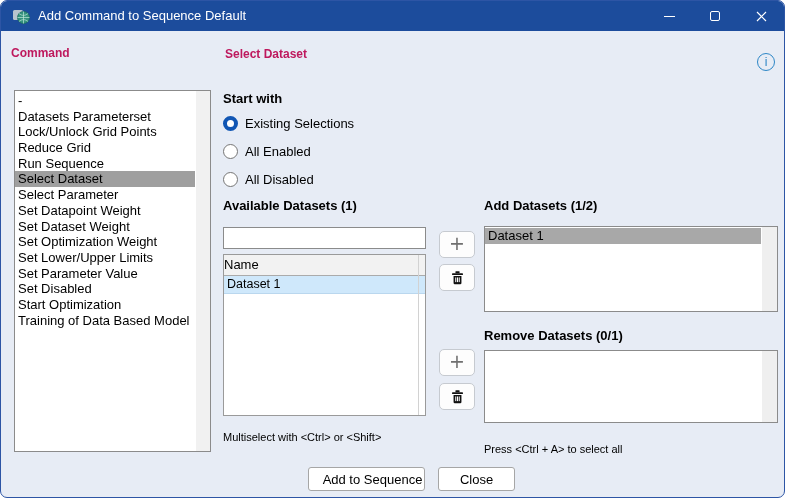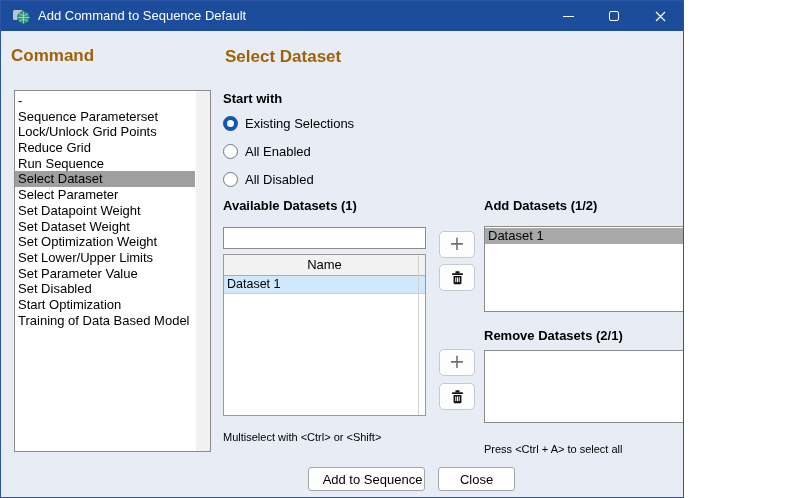--- a/index.html
+++ b/index.html
@@ -1,35 +1,35 @@
 <!DOCTYPE html>
 <html><head>
 <meta charset="utf-8">
 <style>
   * { box-sizing: border-box; margin: 0; padding: 0; }
   html,body { width: 785px; height: 498px; }
   body { font-family: "Liberation Sans", sans-serif; background: #fff; }
 
   .window {
-    position: relative; width: 684px; height: 498px;
-    border: 1.5px solid #2d55a5; border-radius: 0; overflow: hidden;
+    position: relative; width: 785px; height: 498px;
+    border: 1.5px solid #2d55a5; border-radius: 7px; overflow: hidden;
     background: #e7ecf5;
   }
 
   
   .titlebar { position: absolute; top: 0; left: 0; right: 0; height: 30px; background: #1c4c9c; }
   .app-icon { position: absolute; left: 11px; top: 6px; width: 18px; height: 18px; }
   .title-text { position: absolute; left: 37px; top: 0; line-height: 30px; font-size: 13px; color: #fff; white-space: nowrap; }
   .win-controls { position: absolute; right: 0; top: 0; height: 30px; display: flex; }
   .wbtn { width: 46px; height: 30px; display: flex; align-items: center; justify-content: center; background: transparent; border: none; }
   .glyph-min { width: 11px; height: 1px; background: #fff; }
   .glyph-max { width: 10px; height: 10px; border: 1px solid #fff; border-radius: 2px; }
 
   
-  .h1 { position: absolute; font-size: 17px; font-weight: bold; color: #a16207; white-space: nowrap; }
+  .h1 { position: absolute; font-size: 12px; font-weight: bold; color: #be185d; white-space: nowrap; }
   .bold-label { position: absolute; font-size: 13px; font-weight: bold; color: #000; white-space: nowrap; }
   .hint { position: absolute; font-size: 11px; color: #000; white-space: nowrap; }
 
   
   .cmd-list { position: absolute; left: 13px; top: 89px; width: 197px; height: 362px;
     background: #fff; border: 1px solid #8b8b8b; padding-top: 2px; overflow: hidden; }
   .track { position: absolute; top: 0; bottom: 0; right: 0; width: 14px; background: #f1f1f1; }
   .lrow { height: 15.7px; line-height: 15.7px; font-size: 13px; padding-left: 3px;
     margin-right: 15px; white-space: nowrap; overflow: hidden; color: #000; }
   .sel-gray { background: #9f9f9f; }
@@ -46,21 +46,21 @@
   .radio { width: 15px; height: 15px; border-radius: 50%; border: 1px solid #767676; background: #fff; flex: none; }
   .radio.on { border: 4.6px solid #1156b4; }
   .rlabel { margin-left: 7px; font-size: 13px; color: #000; }
 
   
   .filter-input { position: absolute; left: 222px; top: 226px; width: 203px; height: 22px;
     border: 1px solid #8b8b8b; background: #fff; font: 13px "Liberation Sans", sans-serif; padding: 0 3px; outline: none; }
   .avail-table { position: absolute; left: 222px; top: 253px; width: 203px; height: 162px;
     background: #fff; border: 1px solid #9a9a9a; overflow: hidden; }
   .thead { height: 21px; line-height: 20px; background: #f2f2f2; border-bottom: 1px solid #ababab;
-    text-align: center; font-size: 13px; color: #000; }
+    font-size: 13px; color: #000; }
   .colsep { position: absolute; top: 0; bottom: 0; right: 6px; width: 1px; background: #d2d2d2; }
   .trow { height: 18px; line-height: 17px; font-size: 12.5px; padding-left: 3px; color: #000; }
   .sel-blue { background: #cfe8fb; border-bottom: 1px solid #bad7ee; }
 
   
   .sq-btn { position: absolute; left: 438px; width: 36px; height: 27px; background: #fdfdfd;
     border: 1px solid #c6cad0; border-radius: 5px; display: flex; align-items: center; justify-content: center; }
   #plusTop { top: 230px; } #trashTop { top: 263px; } #plusBottom { top: 348px; } #trashBottom { top: 382px; }
   .plus { font-size: 19px; color: #707070; line-height: 1; margin-top: -2px; font-family: "DejaVu Sans", sans-serif; }
 
@@ -103,21 +103,21 @@
         </svg>
       </button>
     </div>
   </div>
 
   <div class="h1" style="left:10px; top:45px;">Command</div>
   <div class="cmd-list">
     <div class="track"></div>
 
   <div class="lrow">-</div>
-      <div class="lrow">Sequence Parameterset</div>
+      <div class="lrow">Datasets Parameterset</div>
       <div class="lrow">Lock/Unlock Grid Points</div>
       <div class="lrow">Reduce Grid</div>
       <div class="lrow">Run Sequence</div>
       <div class="lrow sel-gray">Select Dataset</div>
       <div class="lrow">Select Parameter</div>
       <div class="lrow">Set Datapoint Weight</div>
       <div class="lrow">Set Dataset Weight</div>
       <div class="lrow">Set Optimization Weight</div>
       <div class="lrow">Set Lower/Upper Limits</div>
       <div class="lrow">Set Parameter Value</div>
@@ -183,21 +183,21 @@
       <rect x="9.3" y="7.4" width="1.1" height="5" fill="#fff"></rect>
     </svg>
   </button>
 
   <div class="bold-label" style="left:483px; top:197px;">Add Datasets (1/2)</div>
   <div class="dlist" id="addList">
     <div class="track"></div>
   <div class="lrow sel-gray2">Dataset 1</div>
     </div>
 
-  <div class="bold-label" style="left:483px; top:327px;">Remove Datasets (2/1)</div>
+  <div class="bold-label" style="left:483px; top:327px;">Remove Datasets (0/1)</div>
   <div class="dlist" id="removeList">
     <div class="track"></div>
   </div>
   <div class="hint" style="left:483px; top:442px;">Press &lt;Ctrl + A&gt; to select all</div>
 
   <button class="footer-btn" id="btnAddSeq">Add to Sequence</button>
   <button class="footer-btn" id="btnClose">Close</button>
 
 </div>
 

